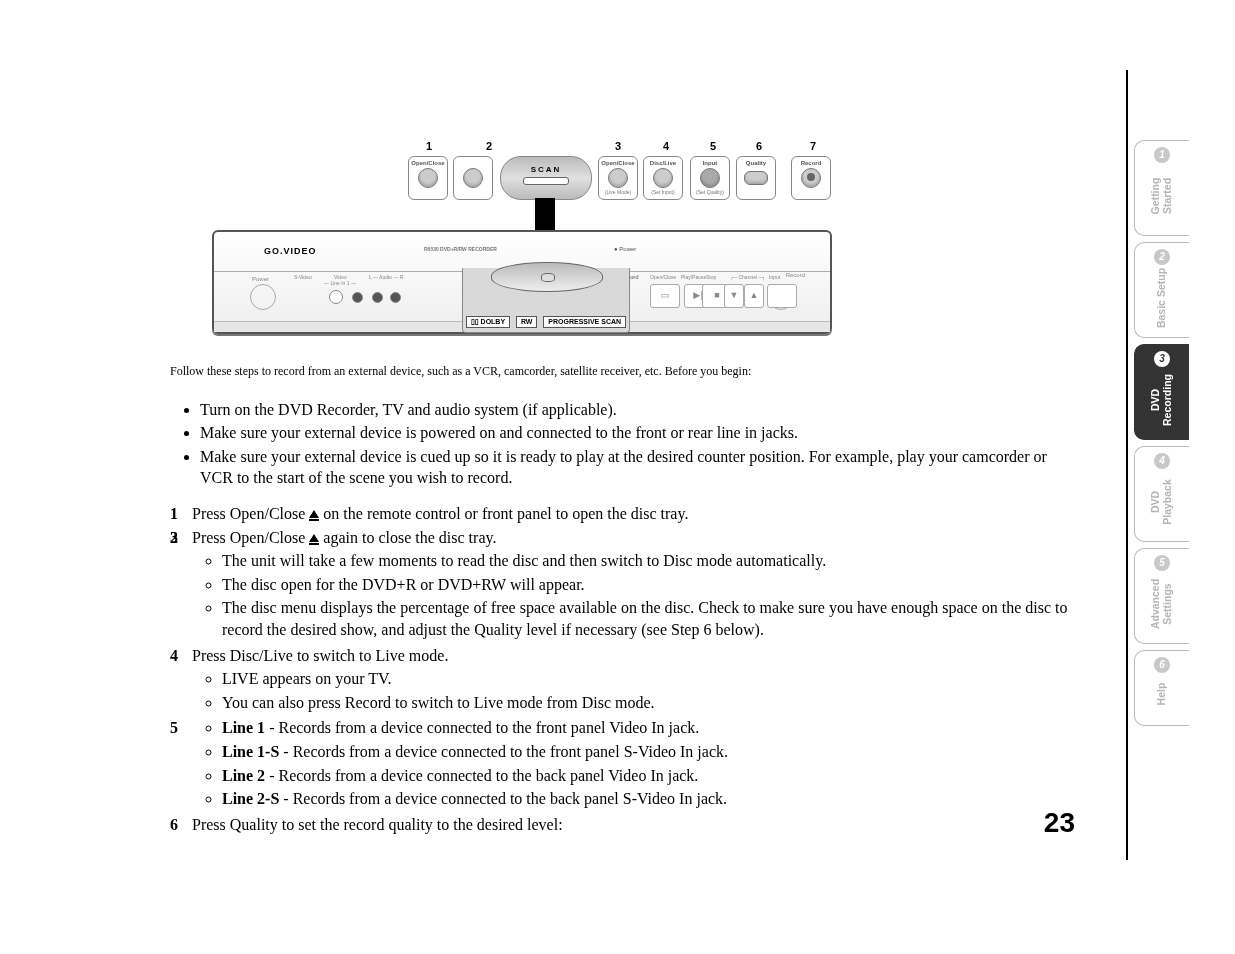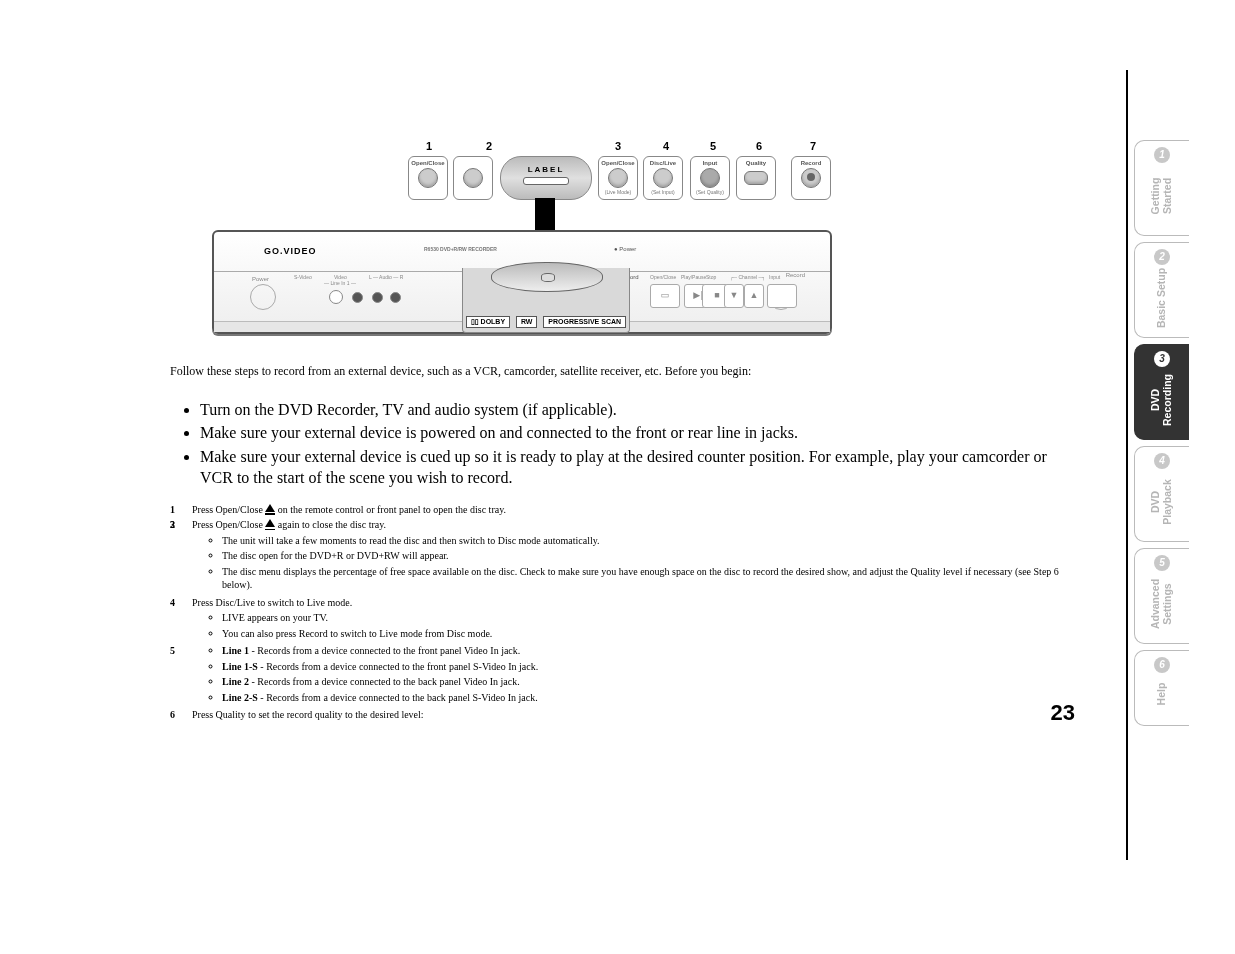--- a/index.html
+++ b/index.html
@@ -121,21 +121,21 @@
   ol.steps {
     list-style: none;
     padding: 0;
     margin: 0;
     width: 910px;
     counter-reset: step;
   }
   ol.steps > li {
     position: relative;
     padding-left: 22px;
-    font-size: 10px;
+    font-size: 16px;
     line-height: 1.35;
     margin-bottom: 2px;
   }
   ol.steps > li::before {
     counter-increment: step;
     content: counter(step);
     position: absolute;
     left: 0;
     font-weight: 700;
   }
@@ -146,21 +146,21 @@
   ol.steps > li > ul > li { margin-bottom:2px; }
   .eject { font-family: Arial, sans-serif; }
   .eject-tri{display:inline-block;width:0;height:0;border-left:5px solid transparent;border-right:5px solid transparent;border-bottom:8px solid #000;vertical-align:1px;}
   .eject-bar{display:inline-block;width:10px;height:1.5px;background:#000;margin-left:-10px;vertical-align:-2px;}
 
   .page-num {
     position: absolute;
     right: 50px;
     bottom: -2px;
     font-family: Verdana, Arial, sans-serif;
-    font-size: 22px;
+    font-size: 28px;
     font-weight: 700;
   }
 
   
   .tabs {
     position: absolute;
     left: 1134px;
     top: 140px;
     width: 60px;
     font-family: Verdana, Arial, sans-serif;
@@ -218,21 +218,21 @@
 
         <div class="btn b1">
             <span class="lab">Open/Close</span>
             <div class="circ"></div>
           </div>
         <div class="btn b2">
             <span class="lab">&nbsp;</span>
             <div class="circ"></div>
           </div>
         <div class="disc-mid">
-          <div class="label">LABEL</div>
+          <div class="label">SCAN</div>
           <div class="slot"></div>
         </div>
         <div class="btn b3">
             <span class="lab">Open/Close</span>
             <div class="circ"></div>
             <div class="sub">(Live Mode)</div>
           </div>
         <div class="btn b4">
             <span class="lab">Disc/Live</span>
             <div class="circ"></div>

